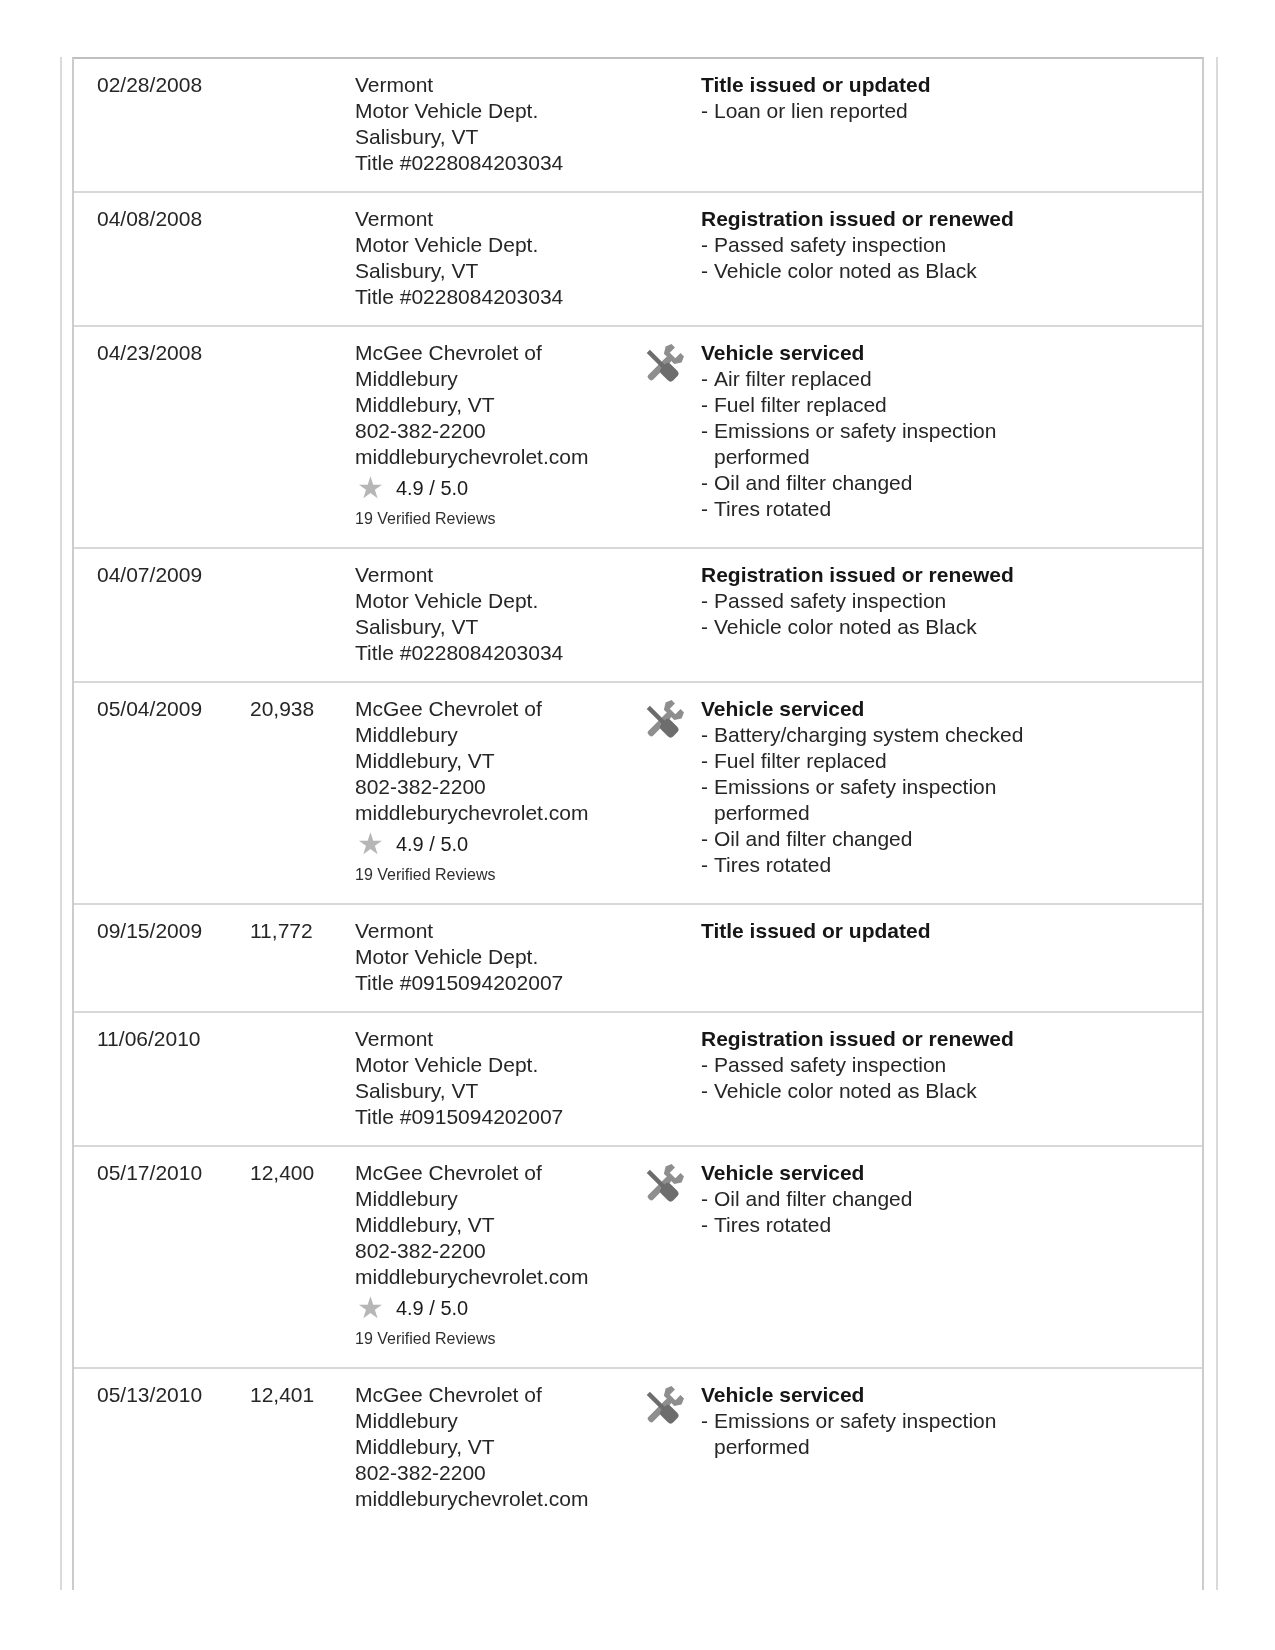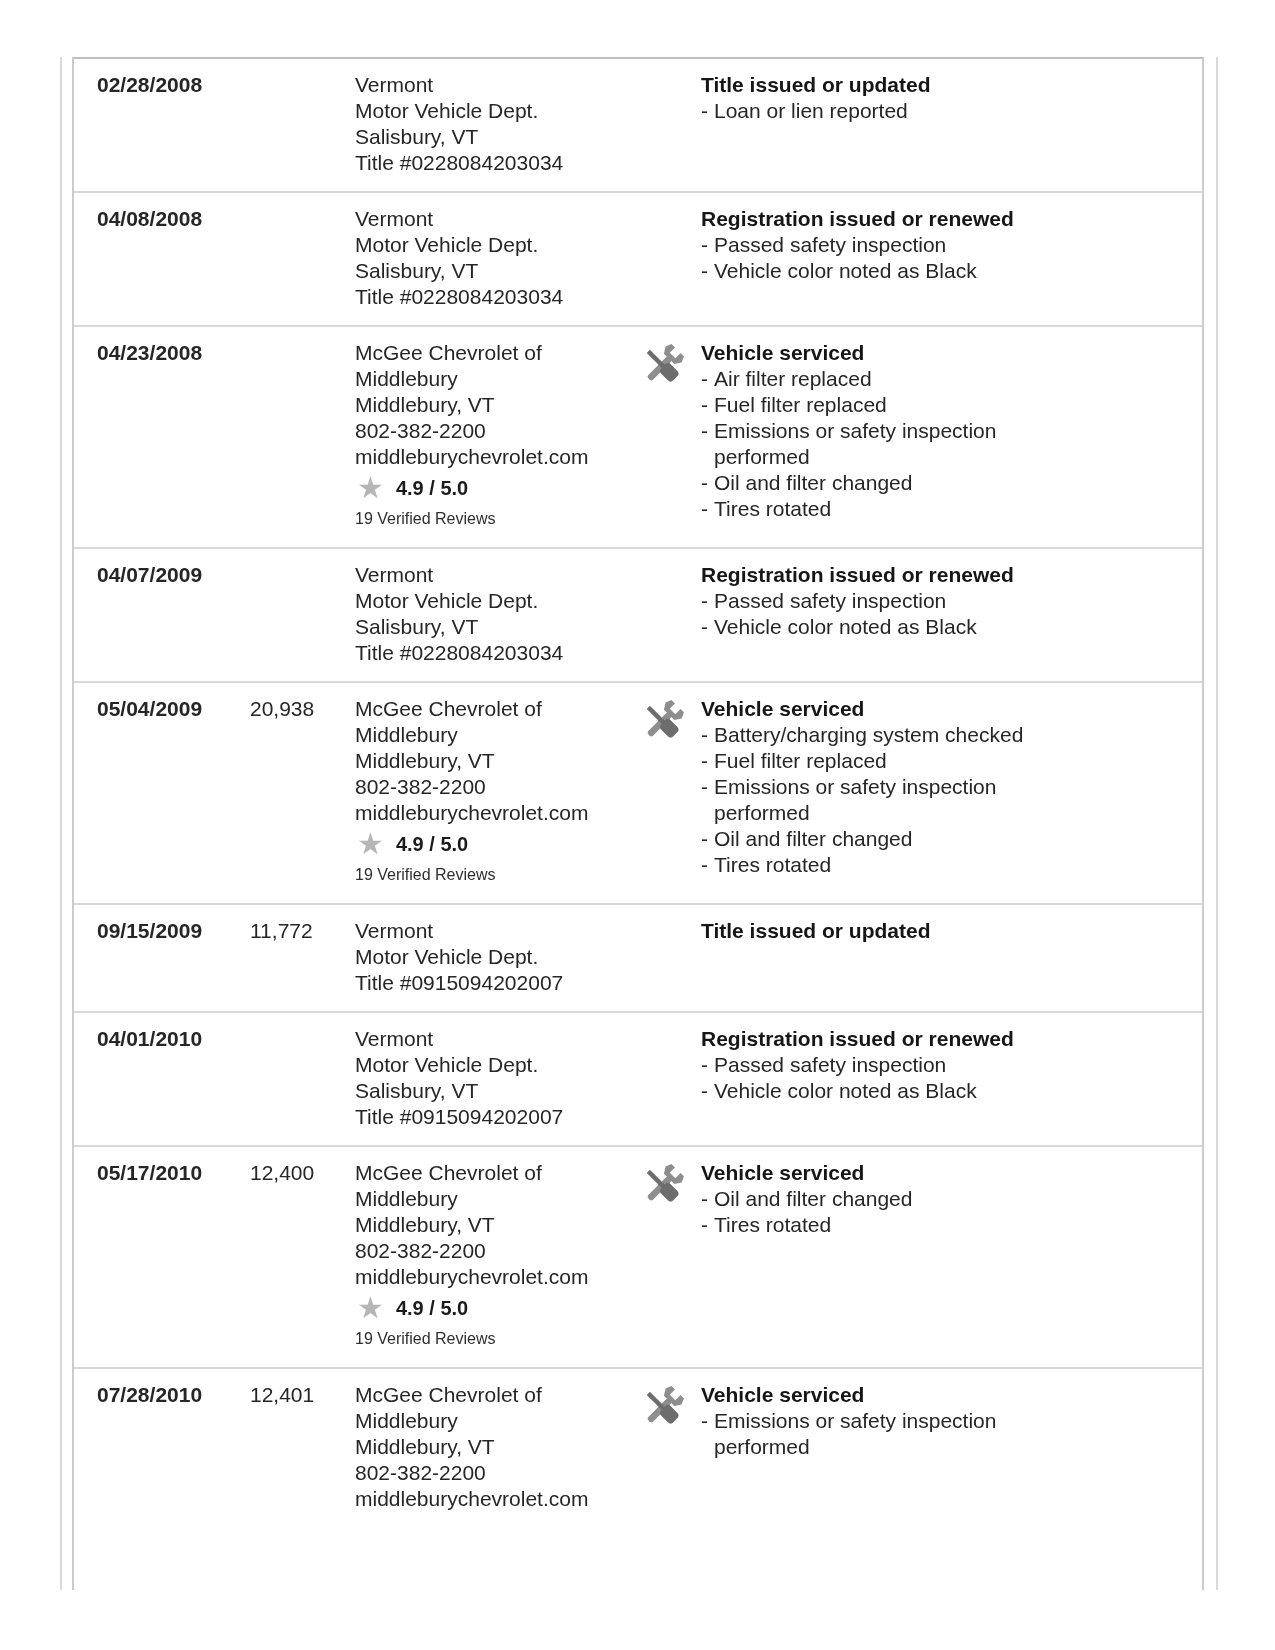--- a/index.html
+++ b/index.html
@@ -15,30 +15,30 @@
     position:absolute;left:72px;top:57px;width:1132px;height:1533px;
     box-sizing:border-box;background:#fff;overflow:hidden;
     border-top:2px solid #bfbfbf;border-left:2px solid #cccccc;border-right:2px solid #cccccc;
   }
   .row{
     display:grid;grid-template-columns:176px 105px 278px 68px auto;
     padding:13px 0 15px;box-sizing:border-box;
   }
   .row + .row{border-top:2px solid #d8d8d8;}
   .cell{font-size:21px;line-height:26px;}
-  .date{padding-left:23px;font-weight:bold;}
+  .date{padding-left:23px;}
   .source{padding-right:10px;}
   .comments{padding-right:26px;}
   .comment-title{font-weight:bold;color:#161616;}
   .detail{display:flex;}
   .detail .dash{flex:0 0 13px;}
   .detail .dtext{max-width:356px;}
   .rating{display:flex;align-items:center;margin-top:5px;}
   .star{color:#b6b6b6;font-size:30px;line-height:26px;margin-left:2px;}
-  .score{font-weight:bold;font-size:20px;margin-left:12px;color:#1b1b1b;}
+  .score{font-weight:normal;font-size:20px;margin-left:12px;color:#1b1b1b;}
   .reviews{font-size:16px;margin-top:5px;color:#2f2f2f;}
   .icon-cell{padding-top:2px;}
   .service-icon{margin-left:6px;display:block;}
 </style>
 </head>
 <body>
 
 <div class="outer-rule" id="rule-left"></div>
 <div class="outer-rule" id="rule-right"></div>
 
@@ -247,21 +247,21 @@
     </div>
     <div class="cell icon-cell">
       
     </div>
     <div class="cell comments">
       <div class="comment-title">Title issued or updated</div>
       <div></div>
     </div>
   </div>
     <div class="row">
-    <div class="cell date">04/01/2010</div>
+    <div class="cell date">11/06/2010</div>
     <div class="cell mileage"></div>
     <div class="cell source">
       <div>
           <div>Vermont</div>
           <div>Motor Vehicle Dept.</div>
           <div>Salisbury, VT</div>
           <div>Title #0915094202007</div>
         </div>
 
     </div>
@@ -318,21 +318,21 @@
             <span class="dtext">Oil and filter changed</span>
           </div>
           <div class="detail">
             <span class="dash">-</span>
             <span class="dtext">Tires rotated</span>
           </div>
         </div>
     </div>
   </div>
     <div class="row">
-    <div class="cell date">07/28/2010</div>
+    <div class="cell date">05/13/2010</div>
     <div class="cell mileage">12,401</div>
     <div class="cell source">
       <div>
           <div>McGee Chevrolet of Middlebury</div>
           <div>Middlebury, VT</div>
           <div>802-382-2200</div>
           <div>middleburychevrolet.com</div>
         </div>
 
     </div>

